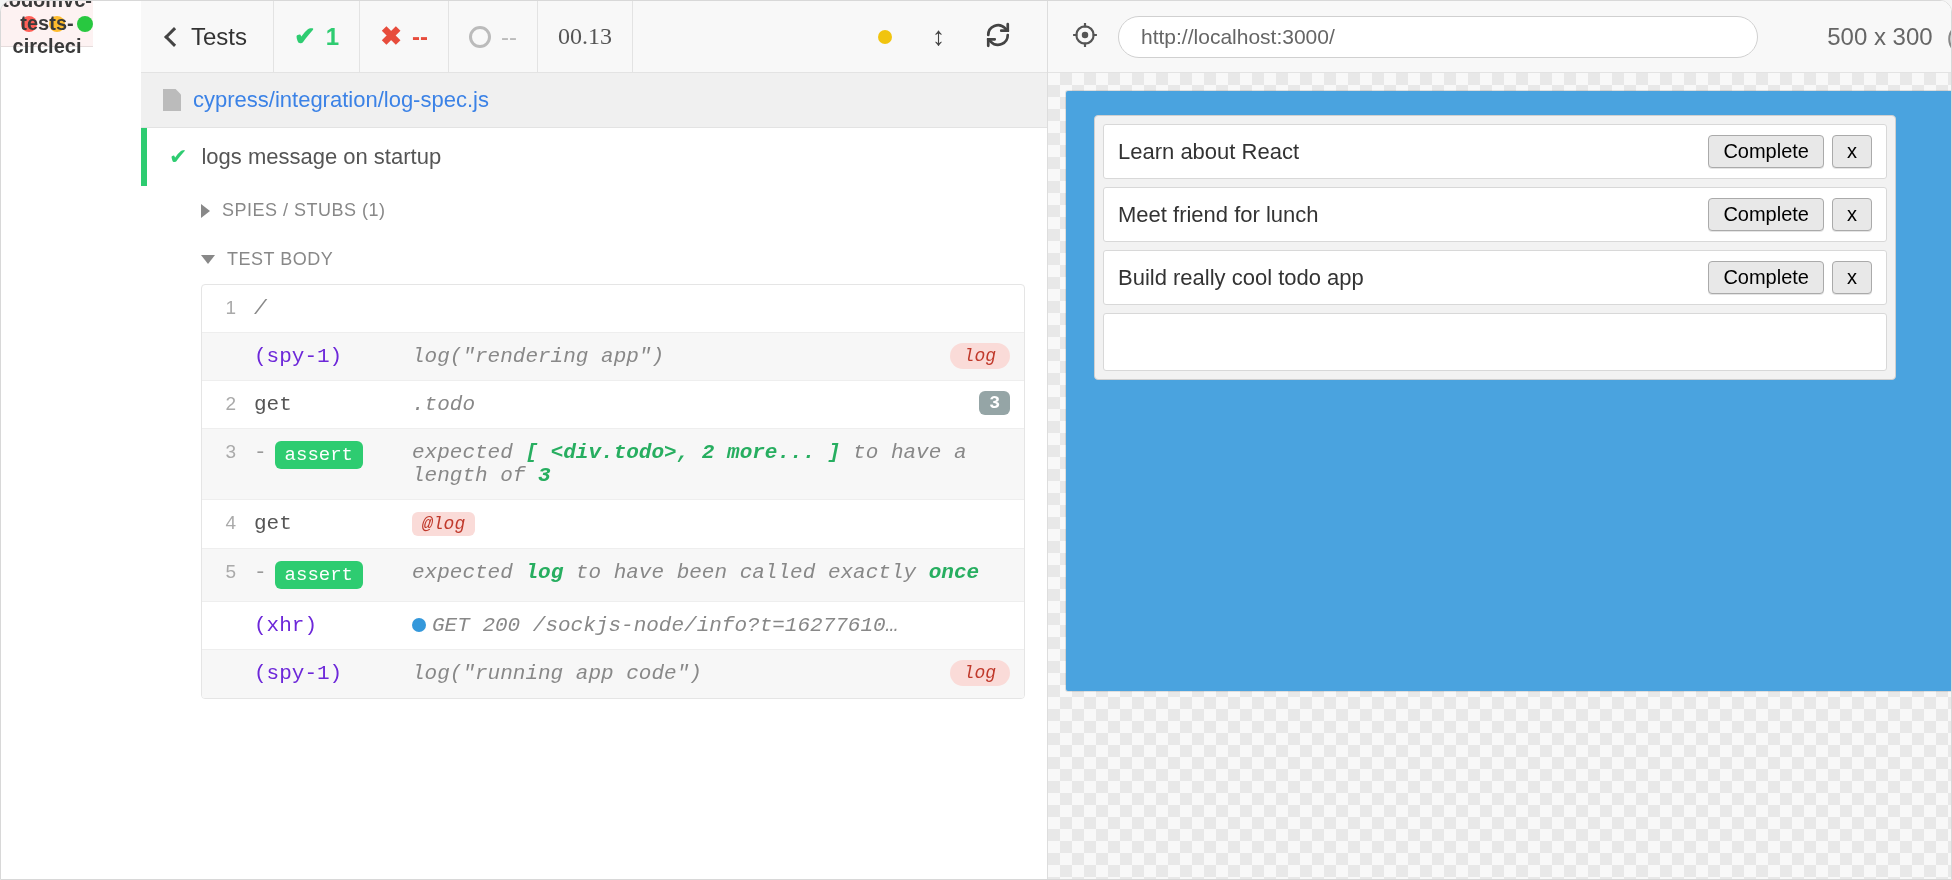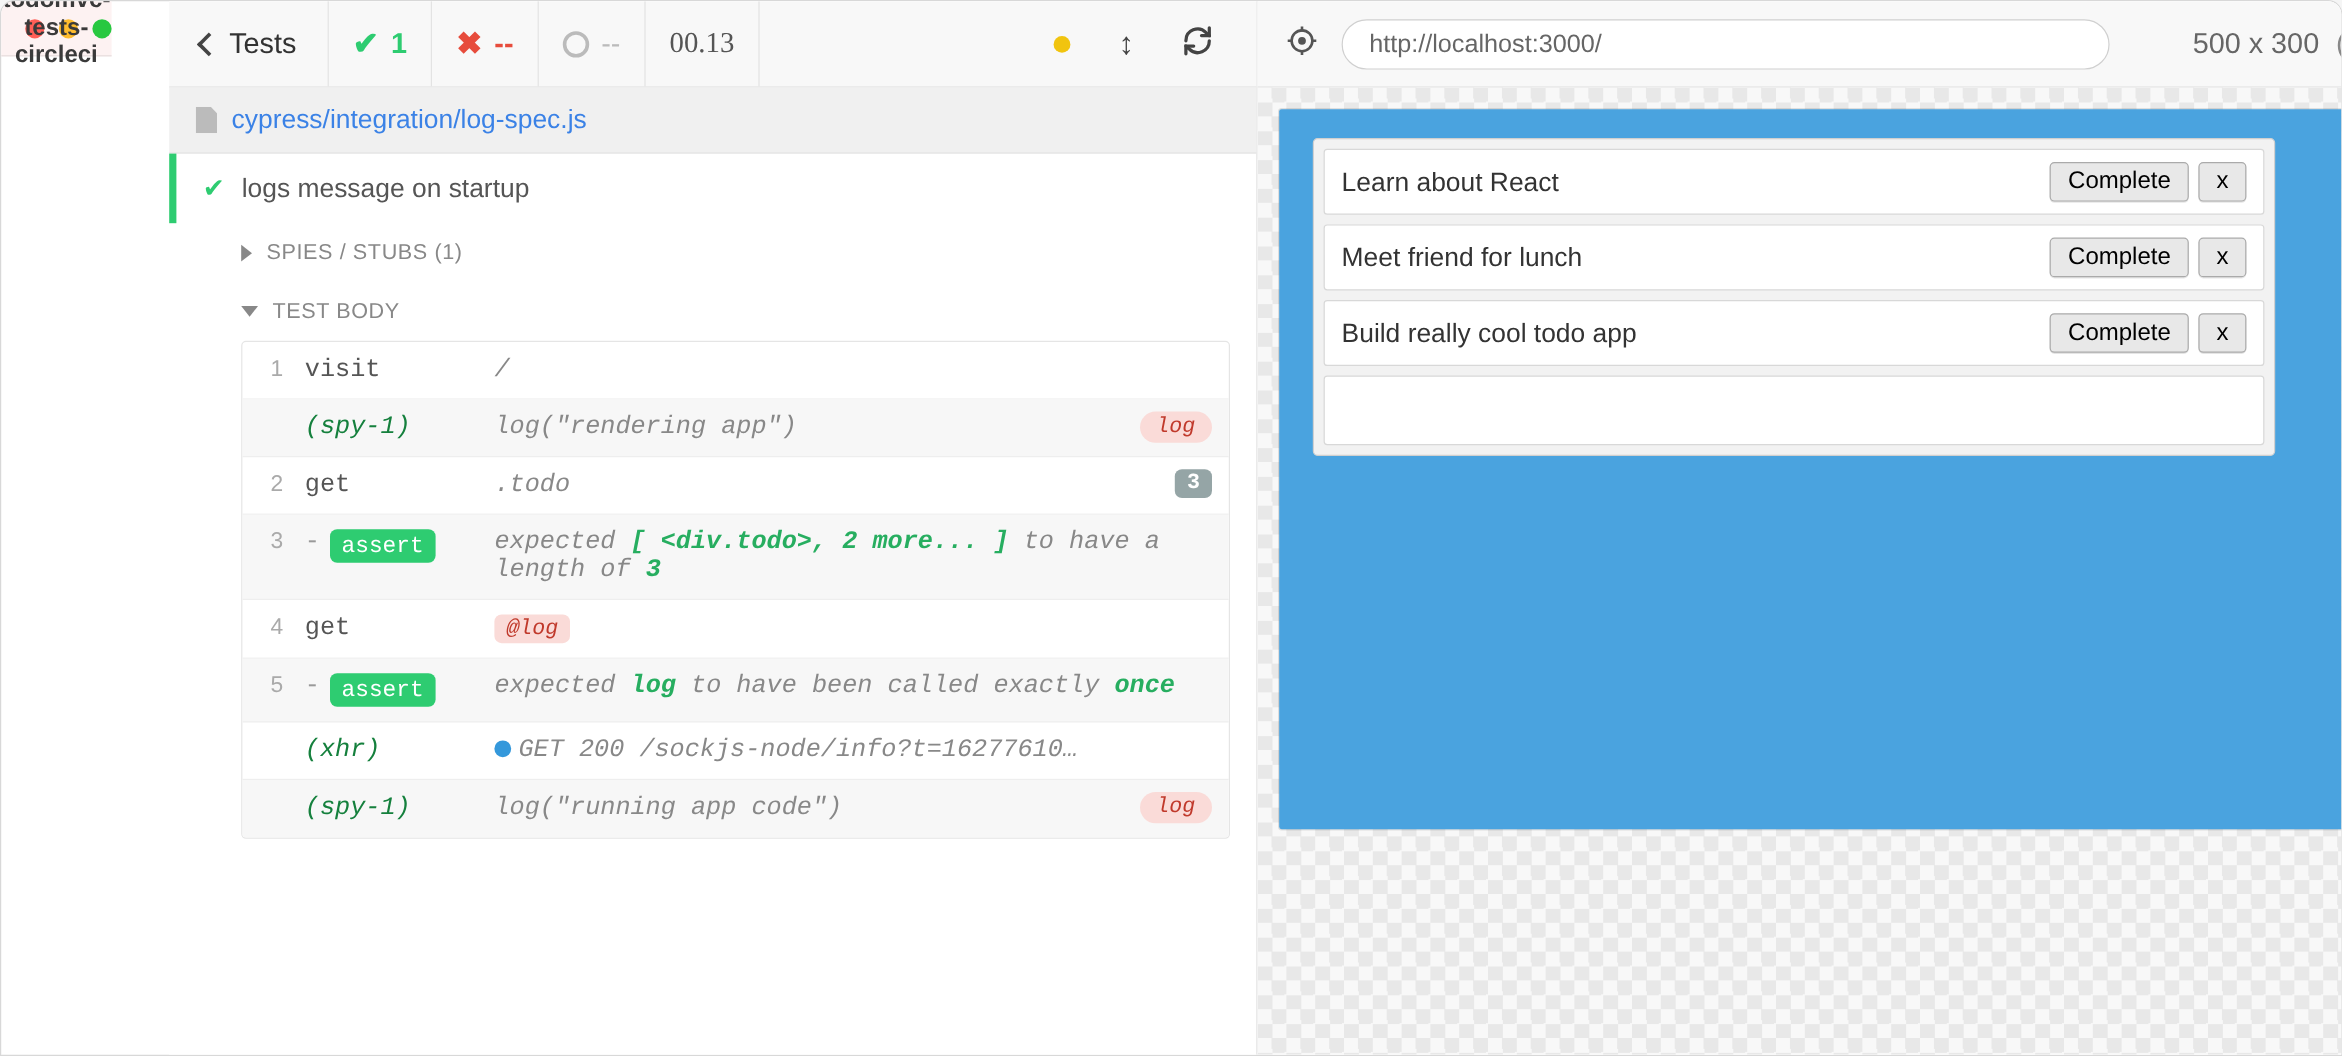--- a/index.html
+++ b/index.html
@@ -197,21 +197,21 @@
   }
   .cmd-name {
     width: 158px;
     padding: 12px 8px;
     color: #555;
     flex-shrink: 0;
     display: flex;
     align-items: flex-start;
     gap: 8px;
   }
-  .cmd-name.italic { font-style: italic; color: #15803d; }
+  .cmd-name.italic { color: #6d28d9; }
   .cmd-msg {
     flex: 1;
     padding: 12px 8px;
     color: #888;
     font-style: italic;
     word-break: break-word;
   }
   .cmd-msg .bold { font-weight: 600; color: #27ae60; }
   .cmd-extra {
     padding: 10px 14px;
@@ -410,21 +410,20 @@
 
       <div class="collapsible">
         <div class="coll-header">
           <span class="caret-down"></span>
           <span>TEST BODY</span>
         </div>
 
         <div class="command-table" id="command-table">
             <div class="cmd-row">
               <div class="cmd-num">1</div>
-              <div class="cmd-name">visit</div>
               <div class="cmd-msg">/</div>
             </div>
             <div class="cmd-row alt">
               <div class="cmd-num"></div>
               <div class="cmd-name italic">(spy-1)</div>
               <div class="cmd-msg">log("rendering app")</div>
               <div class="cmd-extra"><span class="pill pill-log">log</span></div>
             </div>
             <div class="cmd-row">
               <div class="cmd-num">2</div>

